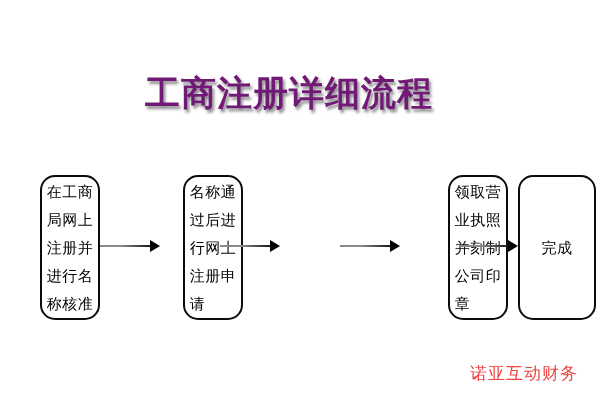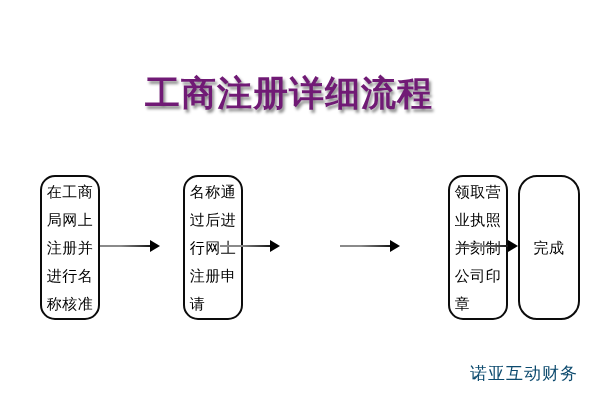--- a/index.html
+++ b/index.html
@@ -22,39 +22,39 @@
   }
   .box-text{
     display:block;white-space:pre-line;text-align:left;
     font-size:15px;font-weight:normal;color:#000;
     line-height:28px;letter-spacing:0.5px;
   }
   .b1{left:40px;}
   .b2{left:160px;margin-left:23px;}
   .b3{left:280px;}
   .b4{left:400px;margin-left:48px;}
-  .b5{left:518px;width:62px;border-radius:19px;}
+  .b5{left:518px;width:78px;}
   .arrow{position:absolute;top:246px;height:0;}
   .arrow .shaft{
     position:absolute;left:0;right:8px;top:-1px;height:2px;
     background:linear-gradient(to right,#8a8a8a 40%,#1a1a1a 95%);
   }
   .arrow .head{
     position:absolute;right:0;top:-6px;width:0;height:0;
     border-left:10px solid #000;
     border-top:6px solid transparent;
     border-bottom:6px solid transparent;
   }
   .a1{left:100px;width:60px;}
   .a2{left:220px;width:60px;}
   .a3{left:340px;width:60px;}
   .a4{left:460px;width:58px;}
   .watermark{
     position:absolute;right:22px;top:362px;
-    font-size:17px;color:#0c4a6e;letter-spacing:1px;white-space:nowrap;
+    font-size:17px;color:#ef4444;letter-spacing:1px;white-space:nowrap;
   }
 </style>
 </head>
 <body>
 
 <div class="canvas">
 
   <h1 class="title">工商注册详细流程</h1>
 
   <div class="box b1">

